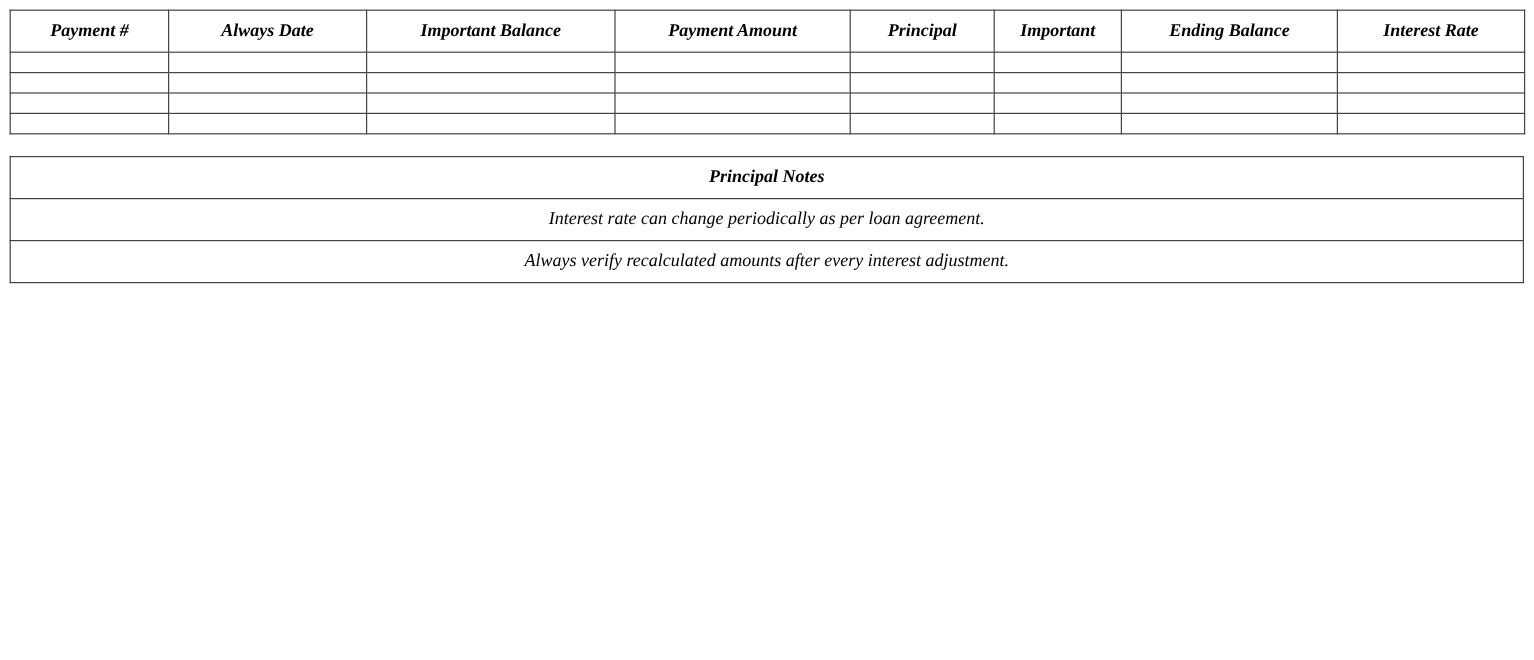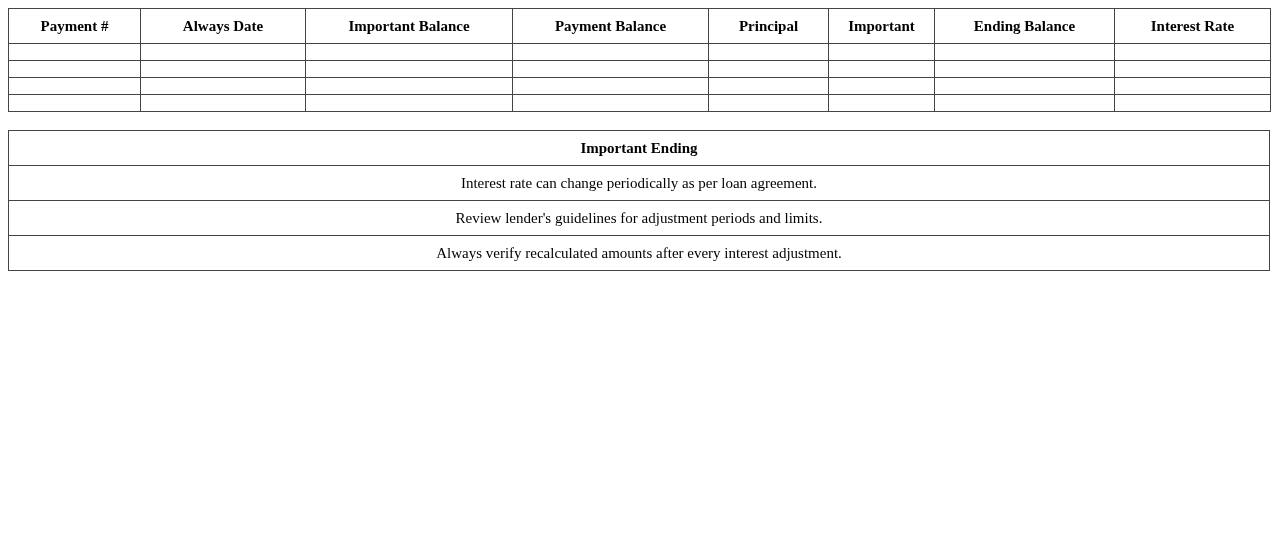--- a/index.html
+++ b/index.html
@@ -13,20 +13,21 @@
     body {
       font-family: "Liberation Serif", "DejaVu Serif", serif;
       color: #000;
     }
     table {
       border-collapse: collapse;
       position: absolute;
       left: 8px;
       width: 1262px;
       table-layout: fixed;
+      font-style: italic;
     }
     td, th {
       border: 1px solid #444;
       text-align: center;
       font-size: 15px;
       padding: 0;
     }
     #schedule { top: 8px; }
     #schedule th {
       font-weight: bold;
@@ -56,21 +57,21 @@
       <col style="width: 120px;">
       <col style="width: 106px;">
       <col style="width: 180px;">
       <col style="width: 156px;">
     </colgroup>
   <thead>
     <tr>
       <th>Payment #</th>
       <th>Always Date</th>
       <th>Important Balance</th>
-      <th>Payment Balance</th>
+      <th>Payment Amount</th>
       <th>Principal</th>
       <th>Important</th>
       <th>Ending Balance</th>
       <th>Interest Rate</th>
     </tr>
   </thead>
   <tbody id="schedule-body">
       <tr>
         <td></td>
         <td></td>
@@ -110,27 +111,24 @@
         <td></td>
         <td></td>
         <td></td>
       </tr>
     </tbody>
 </table>
 
 <table id="notes">
   <thead>
     <tr>
-      <th>Important Ending</th>
+      <th>Principal Notes</th>
     </tr>
   </thead>
   <tbody>
     <tr>
         <td>Interest rate can change periodically as per loan agreement.</td>
-      </tr>
-    <tr>
-        <td>Review lender's guidelines for adjustment periods and limits.</td>
       </tr>
     <tr>
         <td>Always verify recalculated amounts after every interest adjustment.</td>
       </tr>
   </tbody>
 </table>
 
 </body></html>

